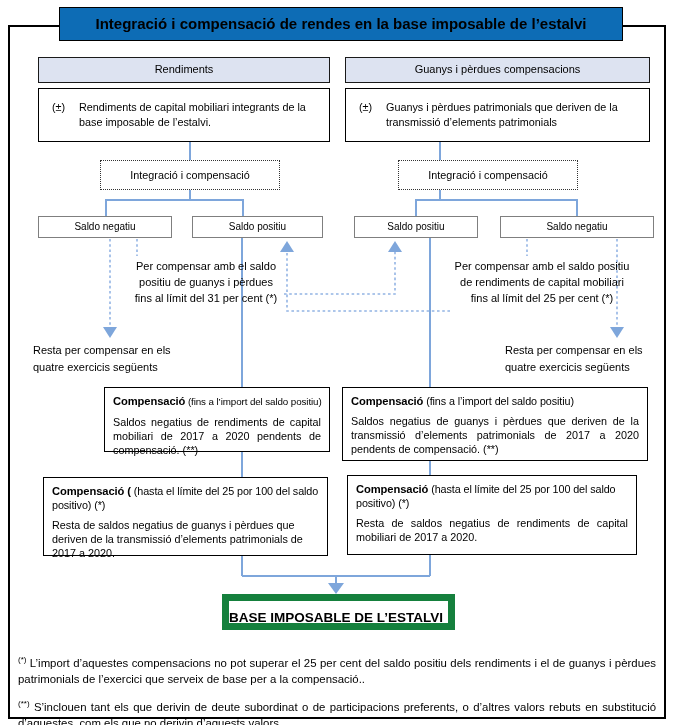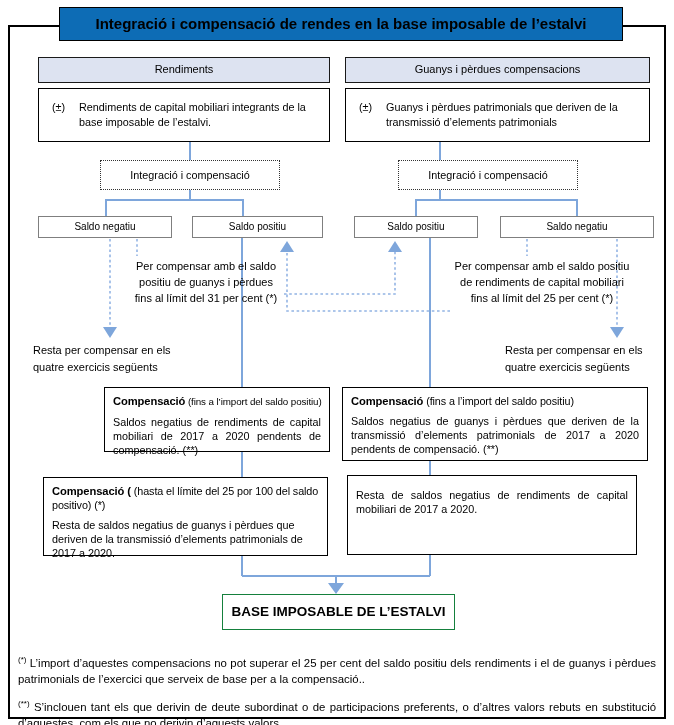--- a/index.html
+++ b/index.html
@@ -19,21 +19,21 @@
              font-size:10.8px;line-height:28px;z-index:2;}
   .saldo{height:22px;background:#fff;border:1.4px solid #7f7f7f;text-align:center;
          font-size:10px;line-height:20px;z-index:2;}
   .note{font-size:11px;line-height:16px;text-align:center;z-index:2;}
   .resta{font-size:11px;line-height:17px;z-index:2;}
   .compbox{background:#fff;border:1.6px solid #000;z-index:2;padding:6px 8px;font-size:10.8px;line-height:14px;}
   .comptitle{white-space:nowrap;letter-spacing:-0.1px;}
   .compbox.wrap .comptitle{white-space:normal;}
   .comptitle b{font-size:11.2px;}
   .compbody{margin-top:6px;text-align:justify;}
-  .resultbox{background:#fff;border:1px solid #15803d;text-align:center;font-weight:bold;
+  .resultbox{background:#fff;border:7px solid #15803d;text-align:left;font-weight:bold;
              font-size:13.5px;line-height:33px;z-index:2;}
   .footnote{font-size:11.4px;line-height:16.5px;text-align:justify;z-index:2;}
   .footnote sup{font-size:8px;}
   .fn2{margin-top:8px;}
 </style>
 </head>
 <body>
 
 <div id="canvas">
 
@@ -104,20 +104,21 @@
     <div class="comptitle"><b>Compensació</b><span> (fins a l’import del saldo positiu)</span></div>
     <div class="compbody">Saldos negatius de guanys i pèrdues que deriven de la transmissió d’elements patrimonials de 2017 a 2020 pendents de compensació. (**)</div>
   </div>
 
   <div class="abs compbox wrap" style="left:43px;top:477px;width:285px;height:79px;">
     <div class="comptitle"><b>Compensació (</b><span> (hasta el límite del 25 por 100 del saldo positivo) (*)</span></div>
     <div class="compbody" style="text-align:left;">Resta de saldos negatius de guanys i pèrdues que deriven de la transmissió d’elements patrimonials de 2017 a 2020.</div>
   </div>
 
   <div class="abs compbox wrap" style="left:347px;top:475px;width:290px;height:80px;">
+    <div class="comptitle"><b>Compensació</b><span> (hasta el límite del 25 por 100 del saldo positivo) (*)</span></div>
     <div class="compbody">Resta de saldos negatius de rendiments de capital mobiliari de 2017 a 2020.</div>
   </div>
 
   <div class="abs resultbox" style="left:222px;top:594px;width:233px;height:36px;">BASE IMPOSABLE DE L’ESTALVI</div>
 
   <div class="abs" style="left:18px;top:652px;width:638px;">
     <div class="footnote"><sup>(*)</sup><span> L’import d’aquestes compensacions no pot superar el 25 per cent del saldo positiu dels rendiments i el de guanys i pèrdues patrimonials de l’exercici que serveix de base per a la compensació..</span></div>
     <div class="footnote fn2"><sup>(**)</sup><span> S’inclouen tant els que derivin de deute subordinat o de participacions preferents, o d’altres valors rebuts en substitució d’aquestes, com els que no derivin d’aquests valors..</span></div>
   </div>
 

